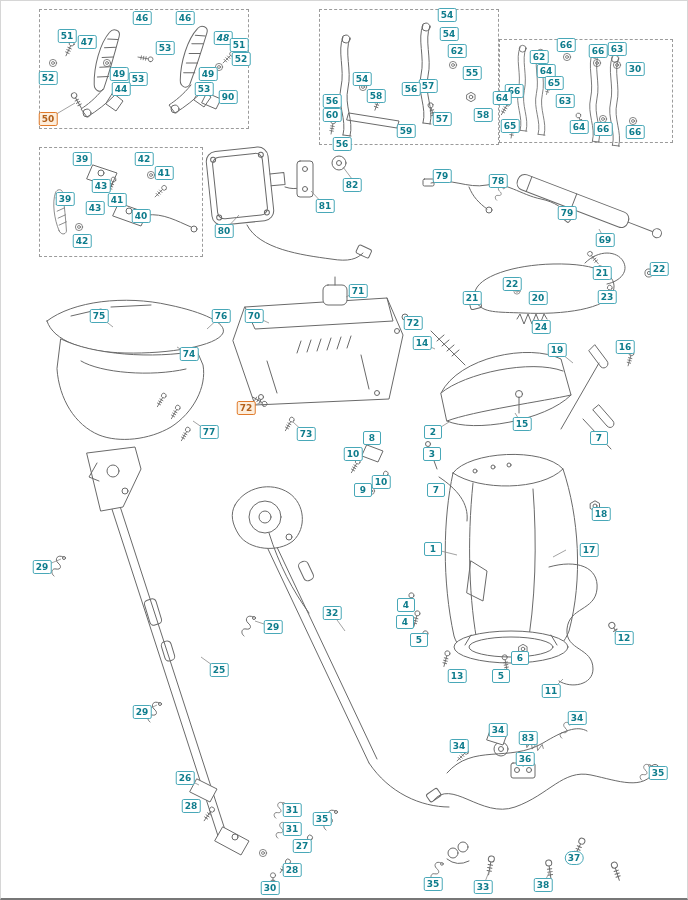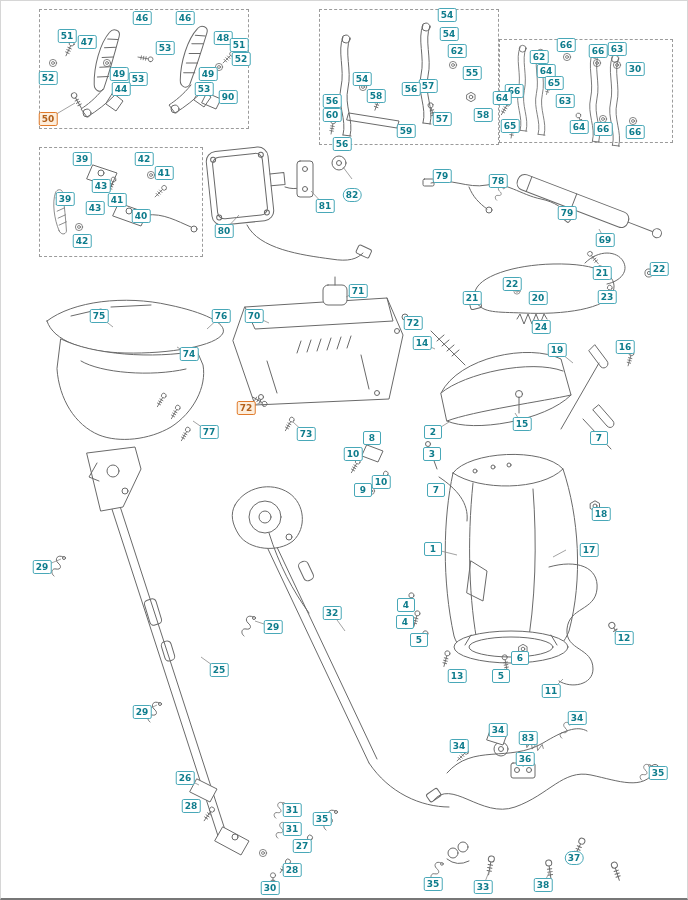--- a/index.html
+++ b/index.html
@@ -398,21 +398,21 @@
     </svg>
 
 <div class="group-box" style="left: 38px; top: 8px; width: 210px; height: 120px;"></div>
     <div class="group-box" style="left: 318px; top: 8px; width: 180px; height: 136px;"></div>
     <div class="group-box" style="left: 498px; top: 38px; width: 174px; height: 104px;"></div>
     <div class="group-box" style="left: 38px; top: 146px; width: 164px; height: 110px;"></div>
     <div class="part-label" style="left: 141px; top: 17px;">46</div>
     <div class="part-label" style="left: 184px; top: 17px;">46</div>
     <div class="part-label" style="left: 66px; top: 35px;">51</div>
     <div class="part-label" style="left: 86px; top: 41px;">47</div>
-    <div class="part-label" style="left: 222px; top: 37px;">48</div>
+    <div class="part-label" style="left: 222px; top: 37px; font-style: italic;">48</div>
     <div class="part-label" style="left: 238px; top: 44px;">51</div>
     <div class="part-label" style="left: 164px; top: 47px;">53</div>
     <div class="part-label" style="left: 47px; top: 77px;">52</div>
     <div class="part-label" style="left: 118px; top: 73px;">49</div>
     <div class="part-label" style="left: 137px; top: 78px;">53</div>
     <div class="part-label" style="left: 120px; top: 88px;">44</div>
     <div class="part-label" style="left: 240px; top: 58px;">52</div>
     <div class="part-label" style="left: 207px; top: 73px;">49</div>
     <div class="part-label" style="left: 203px; top: 88px;">53</div>
     <div class="part-label" style="left: 227px; top: 96px;">90</div>
@@ -447,21 +447,21 @@
     <div class="part-label" style="left: 634px; top: 131px;">66</div>
     <div class="part-label" style="left: 81px; top: 158px;">39</div>
     <div class="part-label" style="left: 143px; top: 158px;">42</div>
     <div class="part-label" style="left: 163px; top: 172px;">41</div>
     <div class="part-label" style="left: 100px; top: 185px;">43</div>
     <div class="part-label" style="left: 64px; top: 198px;">39</div>
     <div class="part-label" style="left: 116px; top: 199px;">41</div>
     <div class="part-label" style="left: 94px; top: 207px;">43</div>
     <div class="part-label" style="left: 140px; top: 215px;">40</div>
     <div class="part-label" style="left: 81px; top: 240px;">42</div>
-    <div class="part-label" style="left: 351px; top: 194px; border-radius: 7px;">82</div>
+    <div class="part-label" style="left: 351px; top: 184px;">82</div>
     <div class="part-label" style="left: 324px; top: 205px;">81</div>
     <div class="part-label" style="left: 223px; top: 230px;">80</div>
     <div class="part-label" style="left: 441px; top: 175px;">79</div>
     <div class="part-label" style="left: 497px; top: 180px;">78</div>
     <div class="part-label" style="left: 566px; top: 212px;">79</div>
     <div class="part-label" style="left: 604px; top: 239px;">69</div>
     <div class="part-label" style="left: 658px; top: 268px;">22</div>
     <div class="part-label" style="left: 601px; top: 272px;">21</div>
     <div class="part-label" style="left: 606px; top: 296px;">23</div>
     <div class="part-label" style="left: 511px; top: 283px;">22</div>

